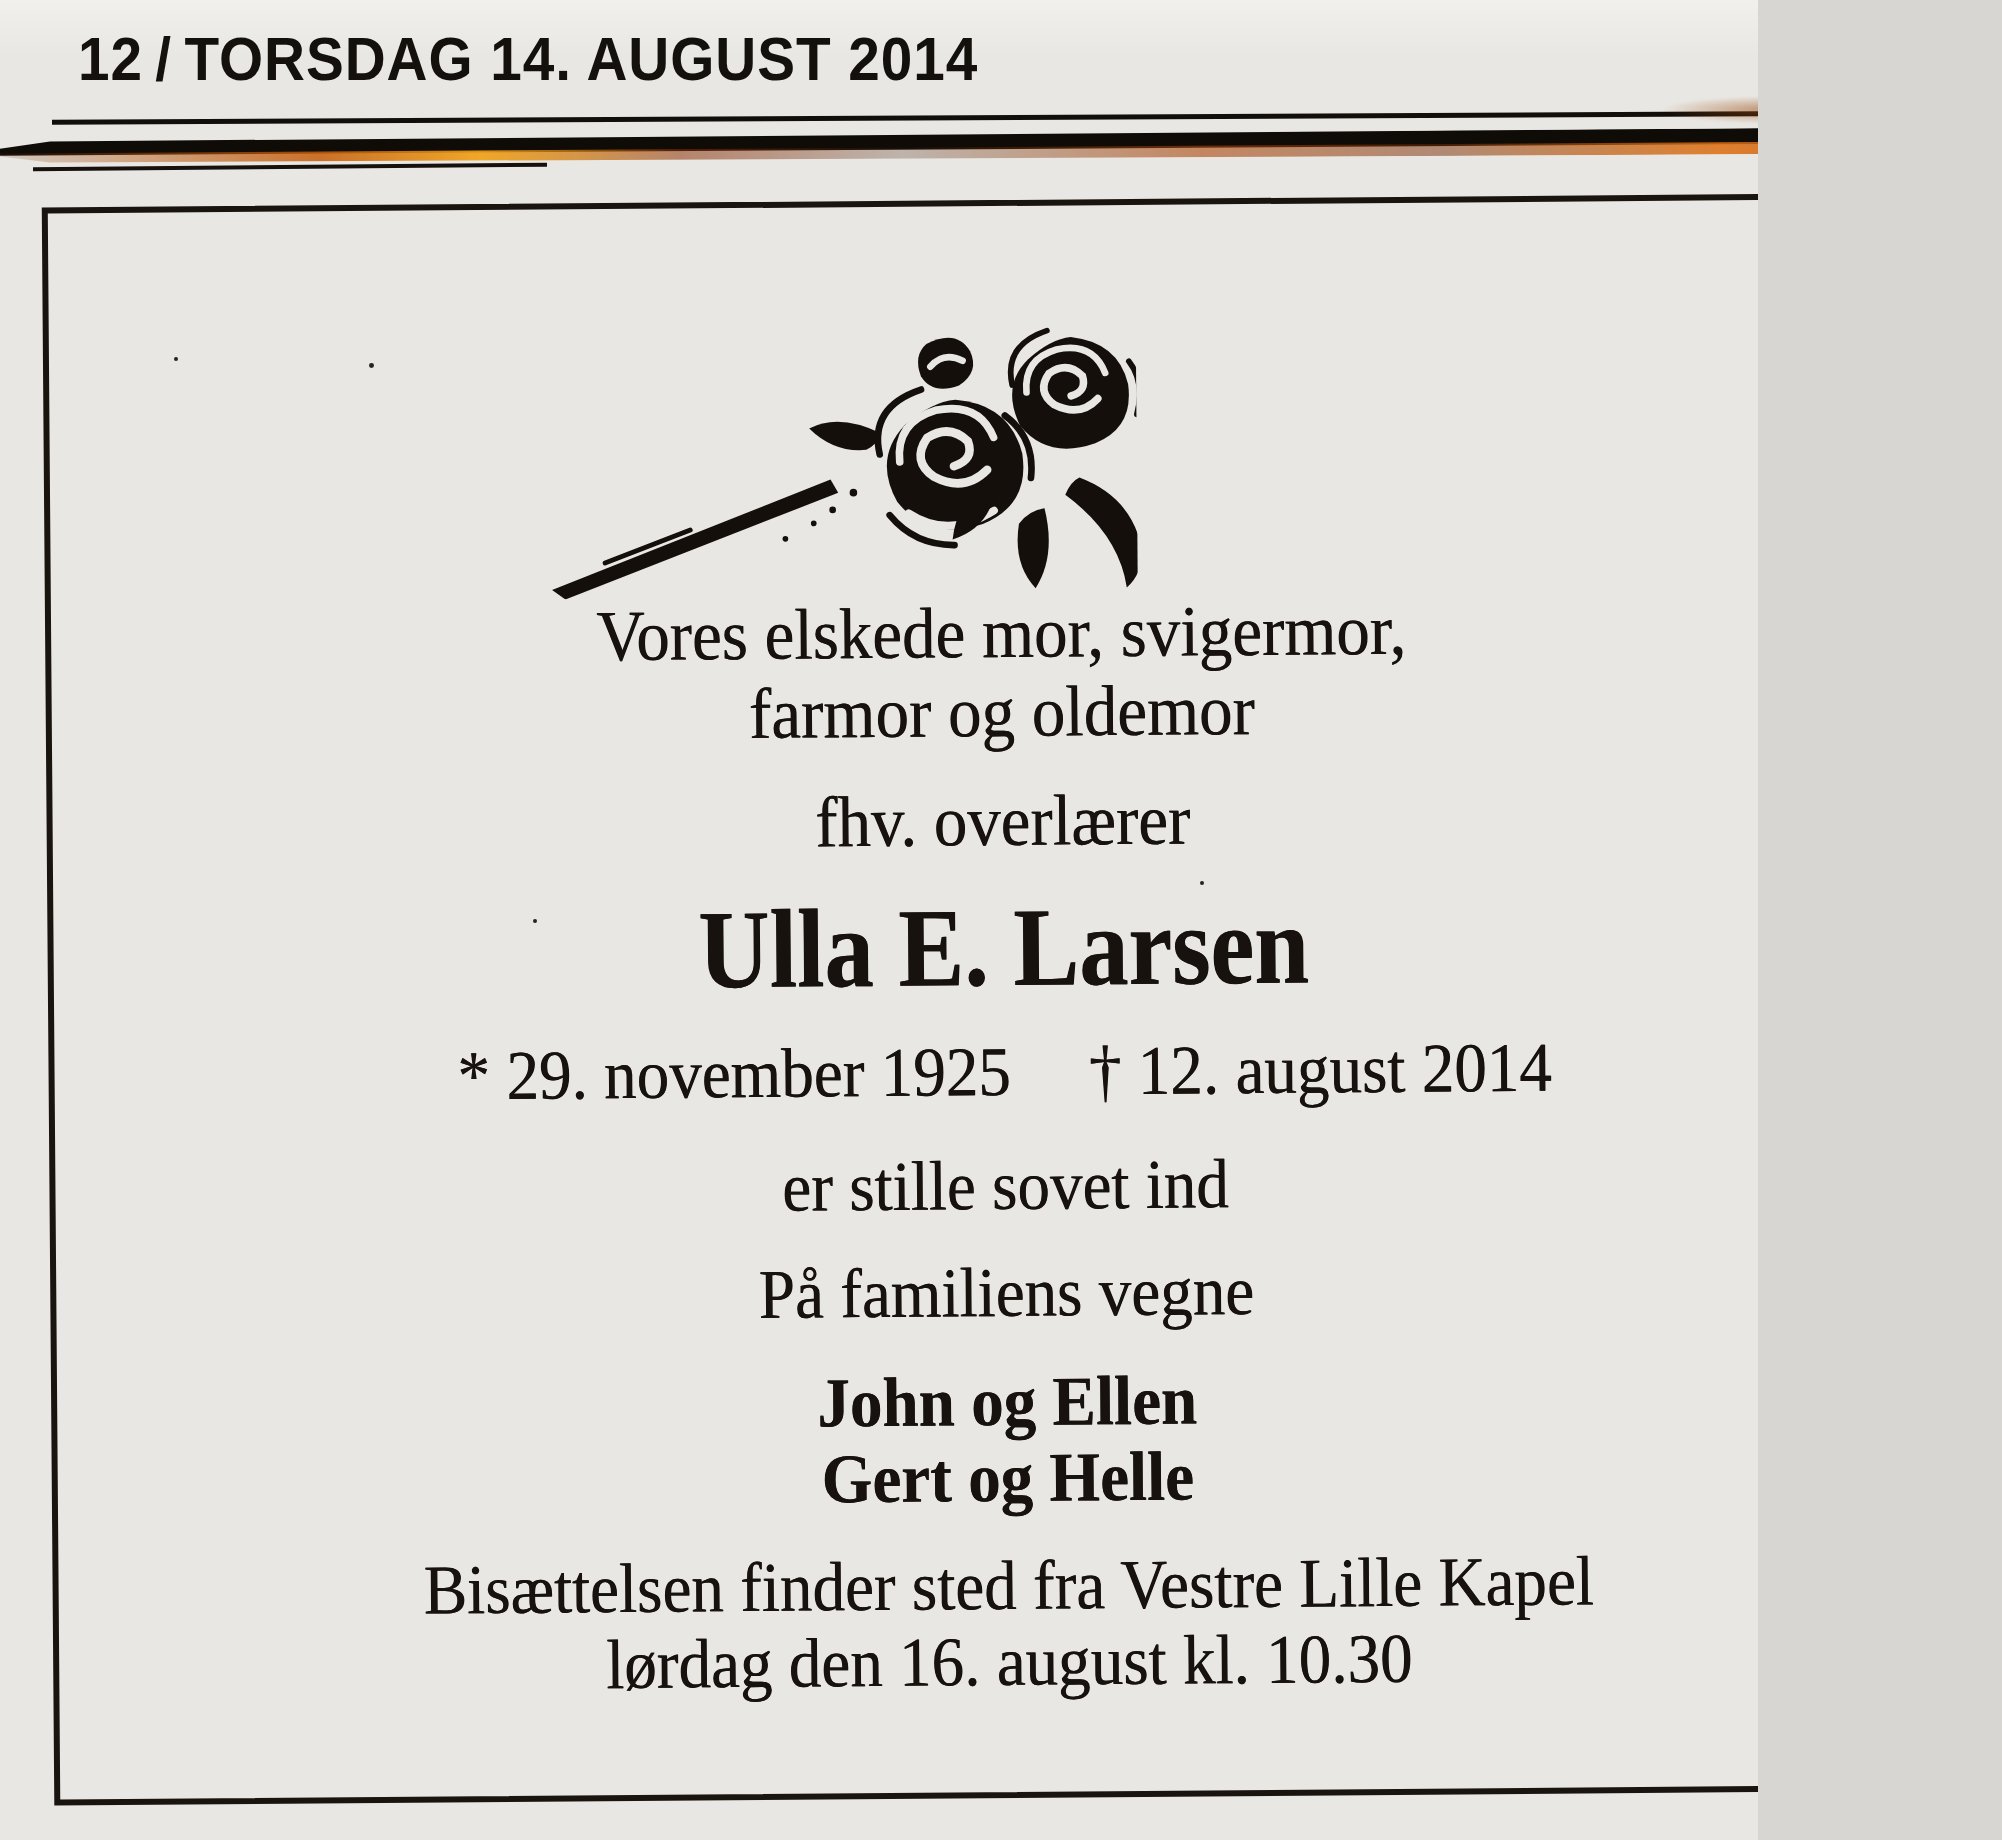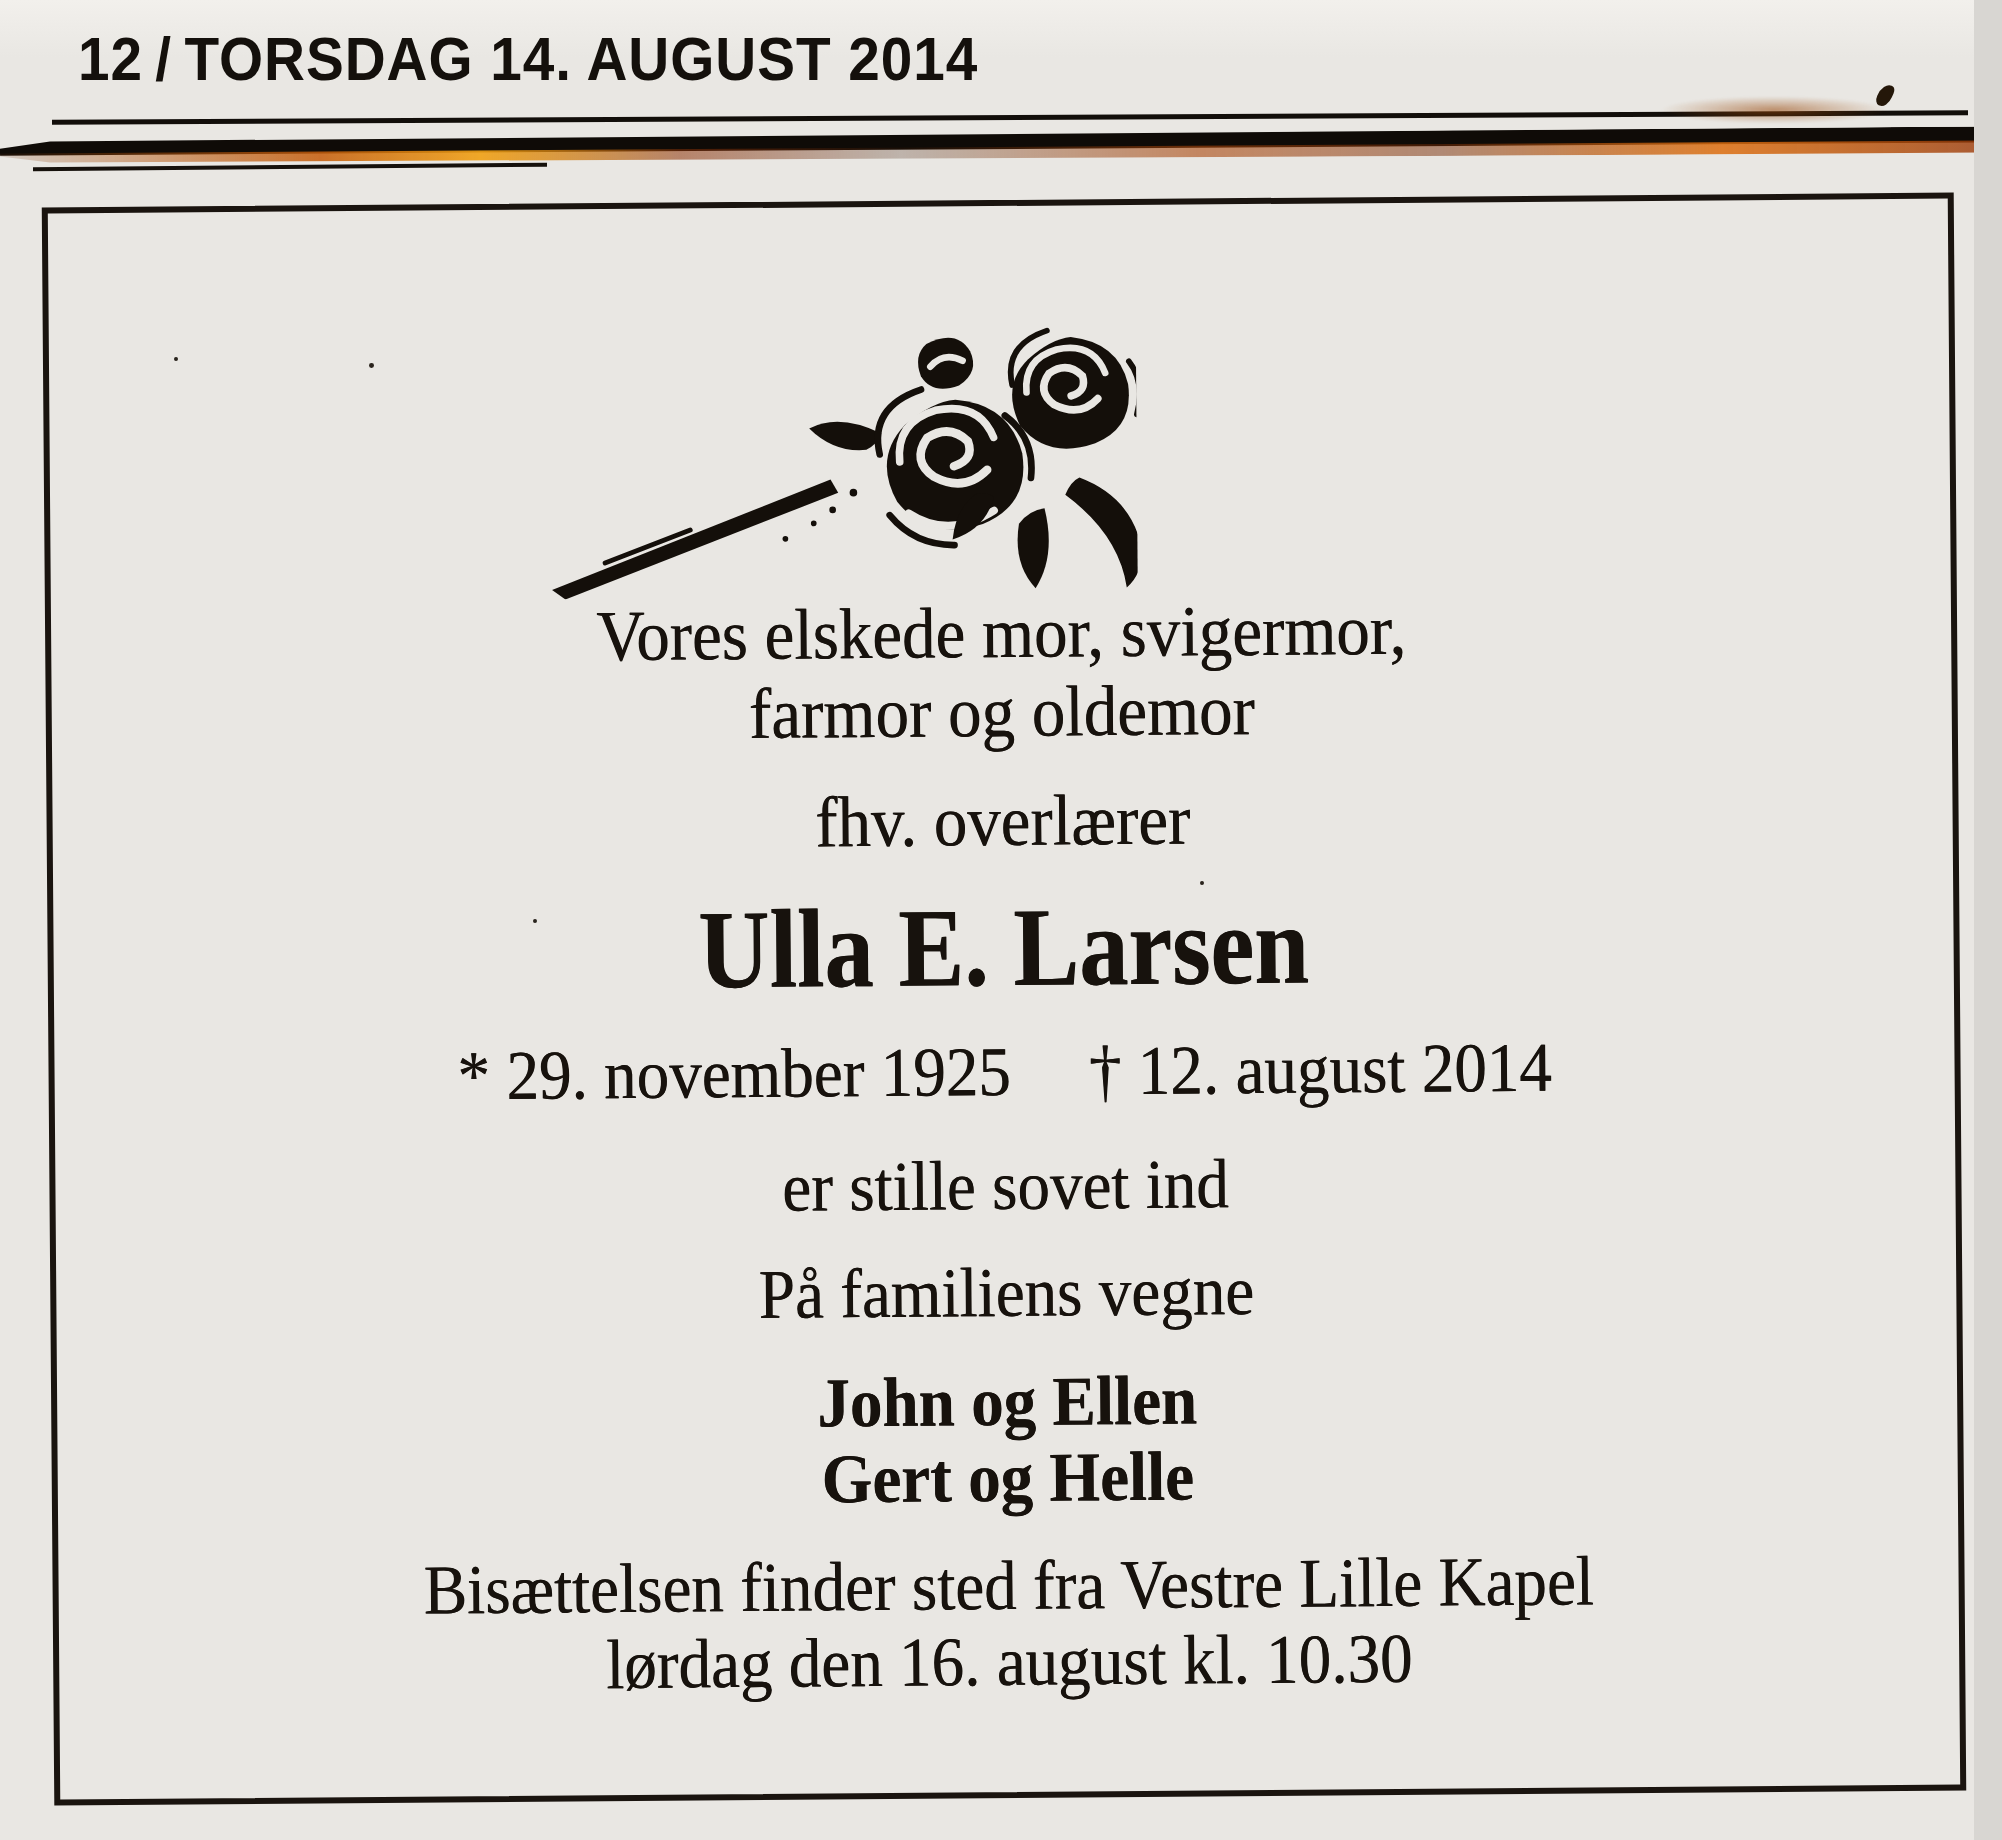--- a/index.html
+++ b/index.html
@@ -3,21 +3,21 @@
 <meta charset="utf-8">
 <style>
   :root{
     --paper:#e9e7e3;
     --ink:#17120d;
     --border:#1a140f;
   }
   html,body{margin:0;padding:0;background:#d8d6d2;}
   .page{
     position:relative;
-    width:1974px;height:1840px;
+    width:1758px;height:1840px;
     background:linear-gradient(180deg,#f2f0ec 0,#e9e7e3 57px,#e9e7e3 100%);
     overflow:hidden;
     font-family:"Liberation Serif", serif;
     color:var(--ink);
   }
   
   .masthead{
     position:absolute;left:78px;top:28.5px;
     font-family:"Liberation Sans", sans-serif;
     font-size:61px;line-height:1;

